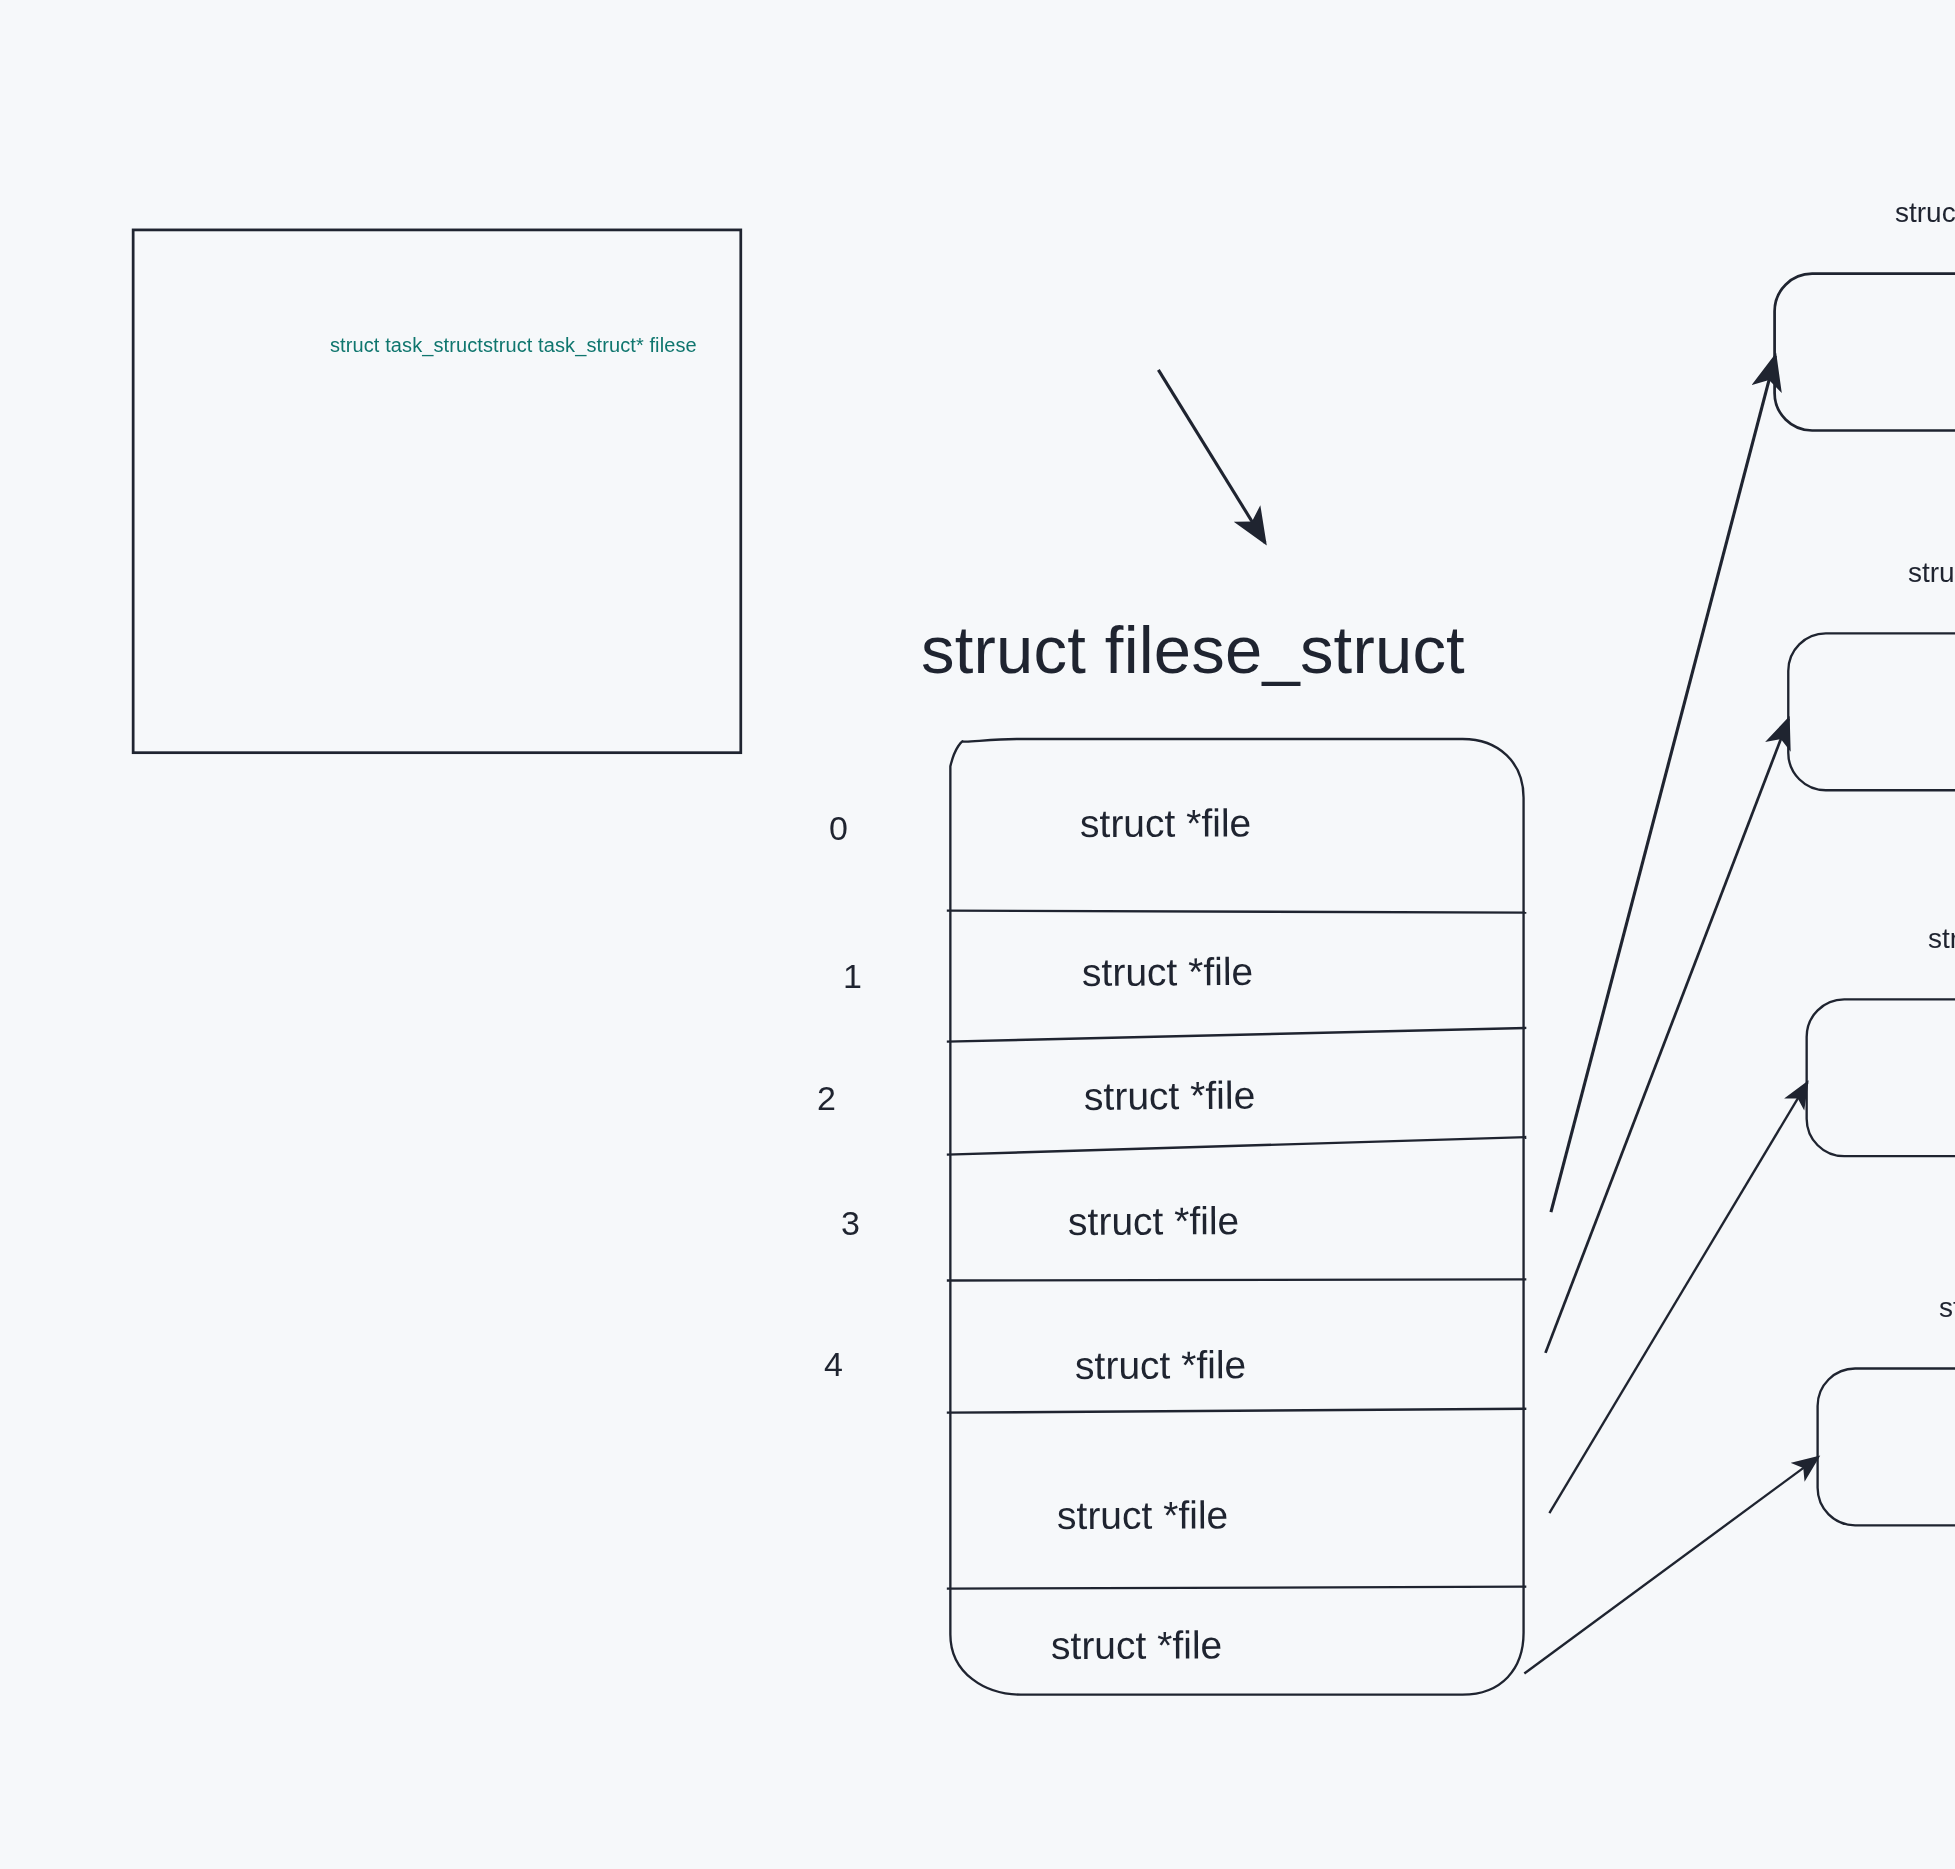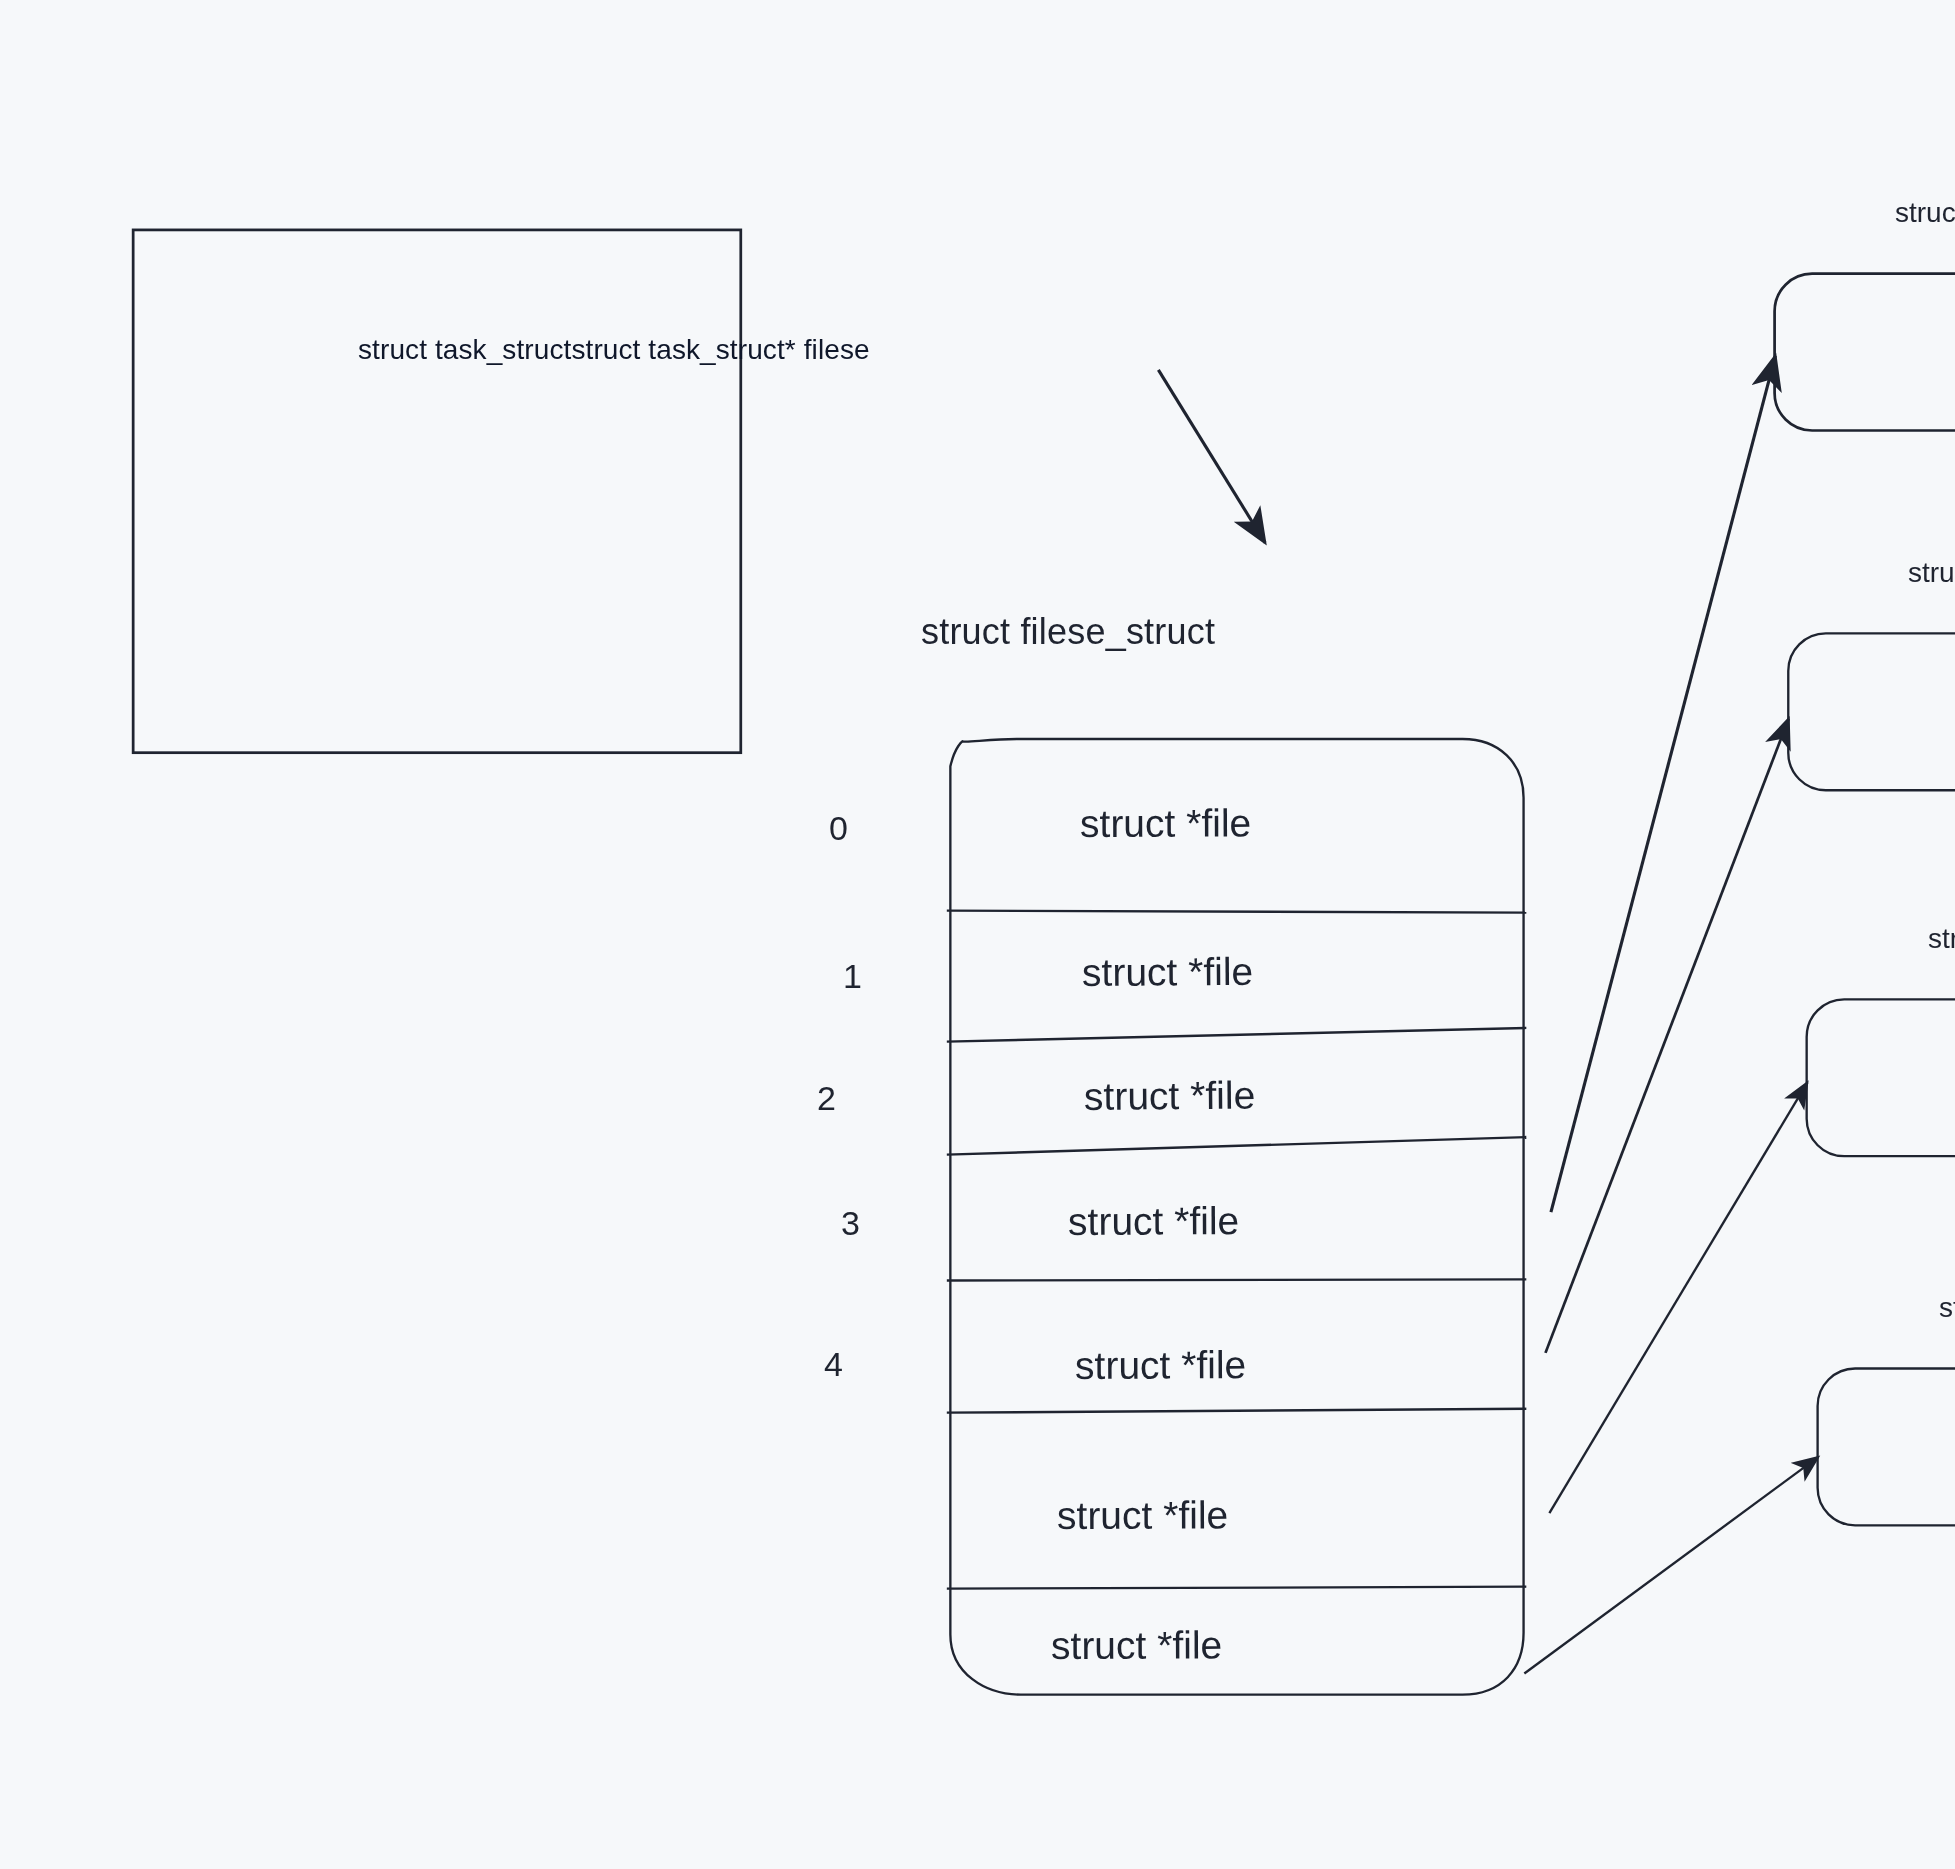--- a/index.html
+++ b/index.html
@@ -17,28 +17,28 @@
 
   
   #proc-label{
     font-size:48px;
     left:203px;top:465px;
     letter-spacing:0.2px;
   }
   
   #red-note{
     position:absolute;white-space:nowrap;
-    color:#0f172a;
-    font-size:28px;
-    left:358px;top:334px;
+    color:#0f766e;
+    font-size:20px;
+    left:330px;top:334px;
     letter-spacing:0.1px;
   }
   
   #filese-heading{
-    font-size:36px;
+    font-size:67px;
     left:921px;top:611px;
     letter-spacing:0.2px;
   }
   
   .row-text{
     position:absolute;white-space:nowrap;color:#1f2430;
     font-size:39px;
     transform-origin:left center;
   }
   

